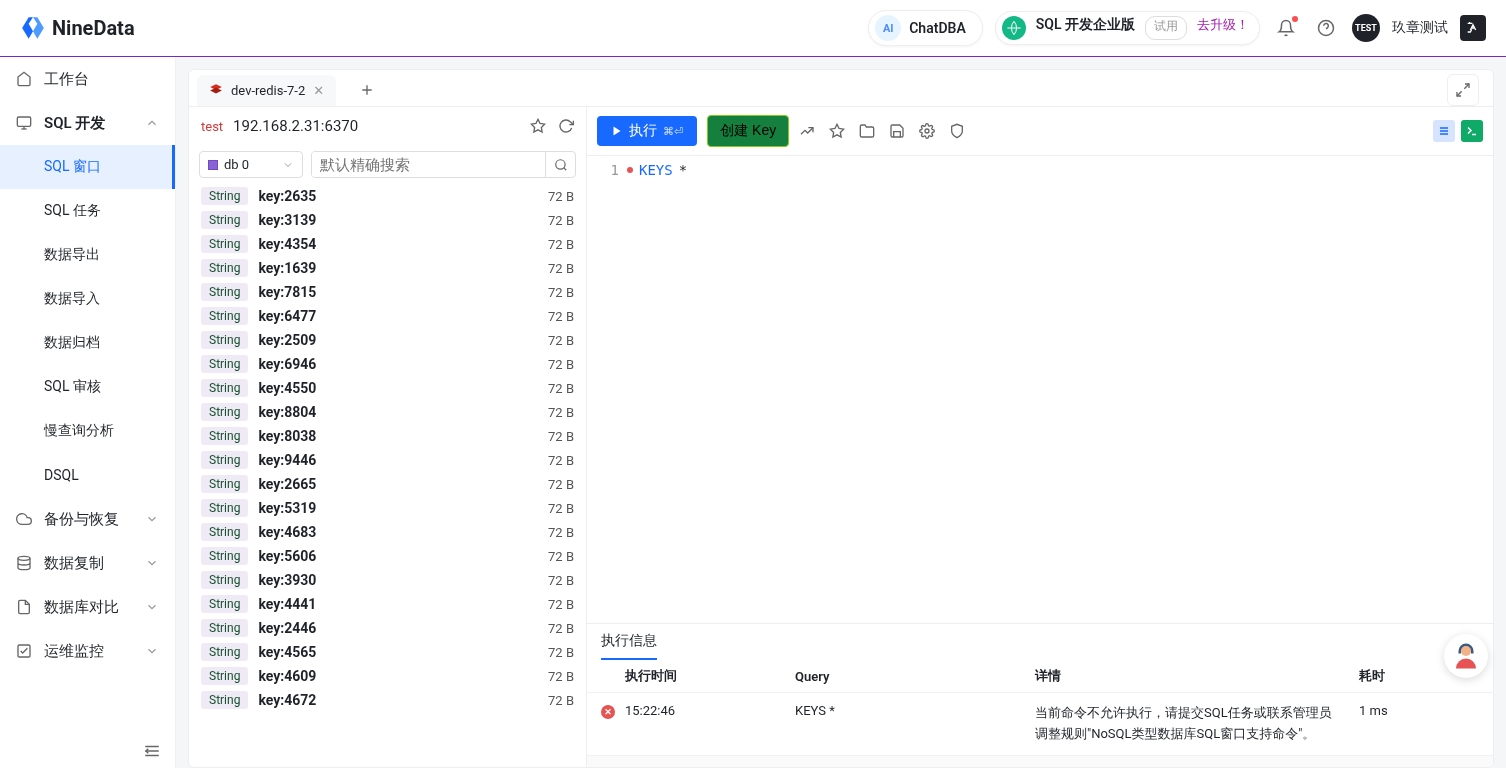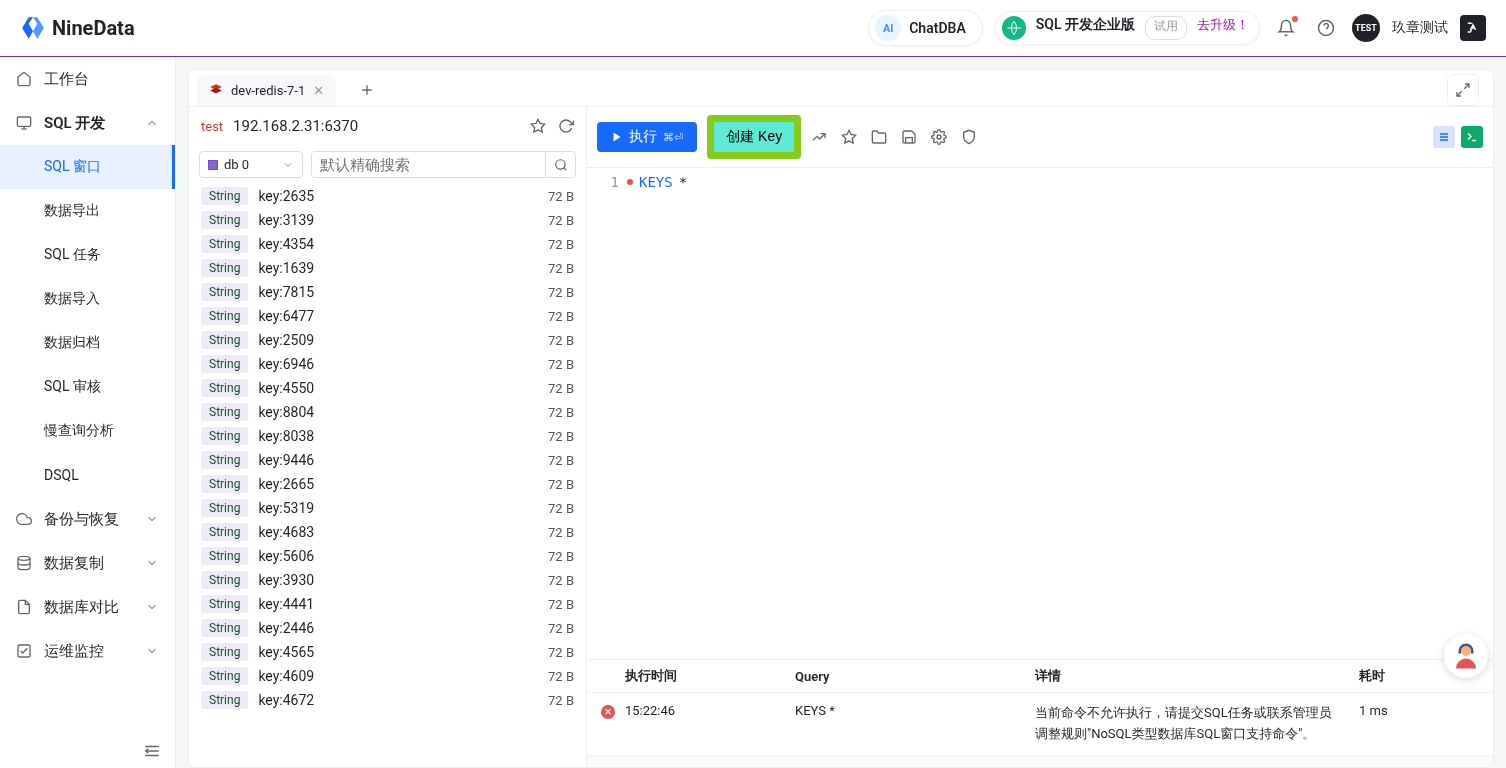--- a/index.html
+++ b/index.html
@@ -57,29 +57,29 @@
 .db-select { display: flex; align-items: center; gap: 6px; border: 1px solid #ddd; border-radius: 4px; padding: 4px 8px; font-size: 13px; width: 104px; }
 .db-select .db-icon { width: 10px; height: 10px; background: #8a63d2; border: 1px solid #7149c6; }
 .search-wrap { flex: 1; display: flex; border: 1px solid #ddd; border-radius: 4px; overflow: hidden; }
 .search-input { flex: 1; border: none; padding: 4px 8px; font-size: 15px; outline: none; }
 .search-btn { width: 30px; display: flex; align-items: center; justify-content: center; border-left: 1px solid #ddd; color: #666; }
 .key-list { flex: 1; overflow-y: auto; }
 .key-list::-webkit-scrollbar { width: 8px; }
 .key-list::-webkit-scrollbar-thumb { background: #ccc; border-radius: 4px; }
 .key-row { display: flex; align-items: center; padding: 3px 12px; gap: 10px; }
 .type-badge { background: #efeaf6; color: #14532d; font-size: 12px; padding: 2px 8px; border-radius: 3px; }
-.key-name { flex: 1; font-size: 14px; }
+.key-name { flex: 1; font-size: 14px; font-weight: bold; }
 .key-size { font-size: 13px; color: #555; }
 
 
 .right-pane { flex: 1; display: flex; flex-direction: column; overflow: hidden; }
 .toolbar { display: flex; align-items: center; gap: 10px; padding: 8px 10px; border-bottom: 1px solid #eee; }
 .btn-primary { background: #1769ff; color: #fff; border: none; border-radius: 4px; padding: 6px 14px; display: flex; align-items: center; gap: 6px; font-size: 14px; }
 .btn-primary .kbd { font-size: 11px; opacity: 0.8; }
-.btn { background: #5eead4; border: 7px solid #84cc16; border-radius: 4px; padding: 6px 12px; font-size: 14px; }
+.btn { background: #15803d; border: 1px solid #84cc16; border-radius: 4px; padding: 6px 12px; font-size: 14px; }
 .toolbar-icons { display: flex; gap: 14px; color: #666; align-items: center; }
 .toolbar-right { margin-left: auto; display: flex; gap: 6px; }
 .view-toggle { width: 22px; height: 22px; border-radius: 3px; display: flex; align-items: center; justify-content: center; }
 .view-toggle.blue { background: #d6e4ff; color: #1769ff; }
 .view-toggle.green { background: #0fa968; color: #fff; }
 
 .editor { flex: 1; display: flex; font-family: ui-monospace, Menlo, Consolas, monospace; font-size: 14px; padding: 6px 0; min-height: 0; }
 .gutter { width: 40px; text-align: right; color: #999; padding-right: 8px; }
 .code-line { display: flex; align-items: center; gap: 6px; }
 .dirty-dot { width: 6px; height: 6px; background: #e55353; border-radius: 50%; }
@@ -182,24 +182,24 @@
       <span class="chevron">
           <svg width="14" height="14" viewBox="0 0 24 24" fill="none" stroke="currentColor" stroke-width="2">
             <polyline points="6 9 12 15 18 9"></polyline>
           </svg>
         </span>
     </div>
     <div class="sidebar-subitem active">
         <span>SQL 窗口</span>
       </div>
     <div class="sidebar-subitem">
+        <span>SQL 任务</span>
+      </div>
+    <div class="sidebar-subitem">
         <span>数据导出</span>
-      </div>
-    <div class="sidebar-subitem">
-        <span>SQL 任务</span>
       </div>
     <div class="sidebar-subitem">
         <span>数据导入</span>
       </div>
     <div class="sidebar-subitem">
         <span>数据归档</span>
       </div>
     <div class="sidebar-subitem">
         <span>SQL 审核</span>
       </div>
@@ -279,21 +279,21 @@
     <div class="main-panel">
 
       <div class="tabs-row">
         <div class="tab">
           <span>
               <svg width="14" height="14" viewBox="0 0 24 24">
                 <polygon points="12,2 22,7 12,12 2,7" fill="#d82c20"></polygon>
                 <polygon points="12,8 22,13 12,18 2,13" fill="#a41e11"></polygon>
               </svg>
             </span>
-          <span>dev-redis-7-1</span>
+          <span>dev-redis-7-2</span>
           <span class="close">✕</span>
         </div>
         <div class="tab-add">
           <svg width="16" height="16" viewBox="0 0 24 24" fill="none" stroke="currentColor" stroke-width="2">
               <line x1="12" y1="5" x2="12" y2="19"></line>
               <line x1="5" y1="12" x2="19" y2="12"></line>
             </svg>
         </div>
         <div class="fullscreen-btn">
           <svg width="16" height="16" viewBox="0 0 24 24" fill="none" stroke="currentColor" stroke-width="2">
@@ -526,20 +526,28 @@
             <div>
               <div class="code-line">
                 <span class="dirty-dot"></span>
                 <span class="kw">KEYS</span>
                 <span>*</span>
               </div>
             </div>
           </div>
 
           <div class="results">
+            <div class="results-header">
+              <div class="results-tab">执行信息</div>
+              <div class="results-collapse">
+                  <svg width="16" height="16" viewBox="0 0 24 24" fill="none" stroke="currentColor" stroke-width="2">
+                    <polyline points="6 9 12 15 18 9"></polyline>
+                  </svg>
+                </div>
+            </div>
             <div class="results-th">
               <div class="col-status"></div>
               <div class="col-time">执行时间</div>
               <div class="col-query">Query</div>
               <div class="col-detail">详情</div>
               <div class="col-elapsed">耗时</div>
             </div>
             <div class="results-row">
               <div class="col-status"><span class="err-dot">✕</span></div>
               <div class="col-time">15:22:46</div>

